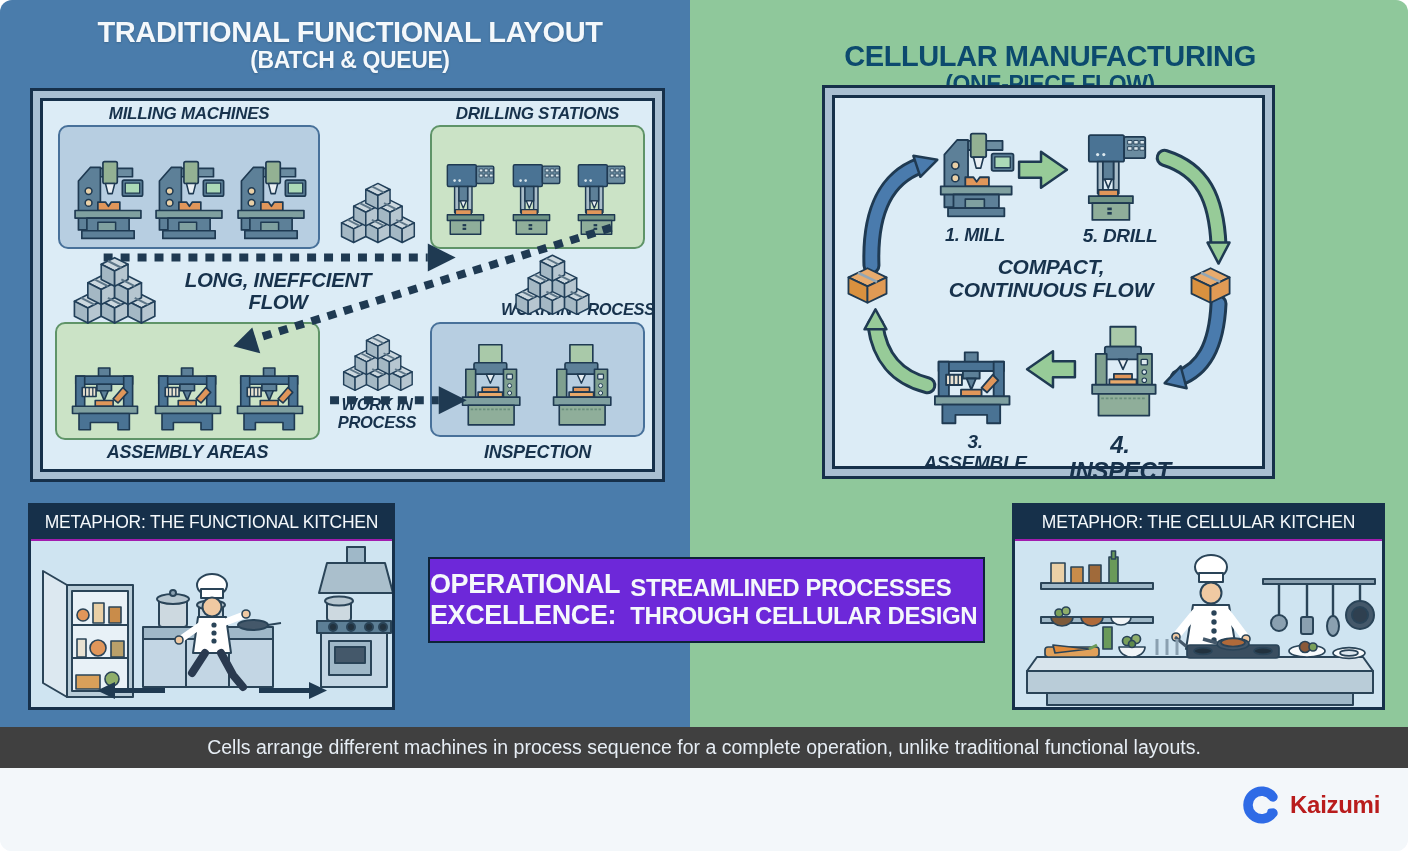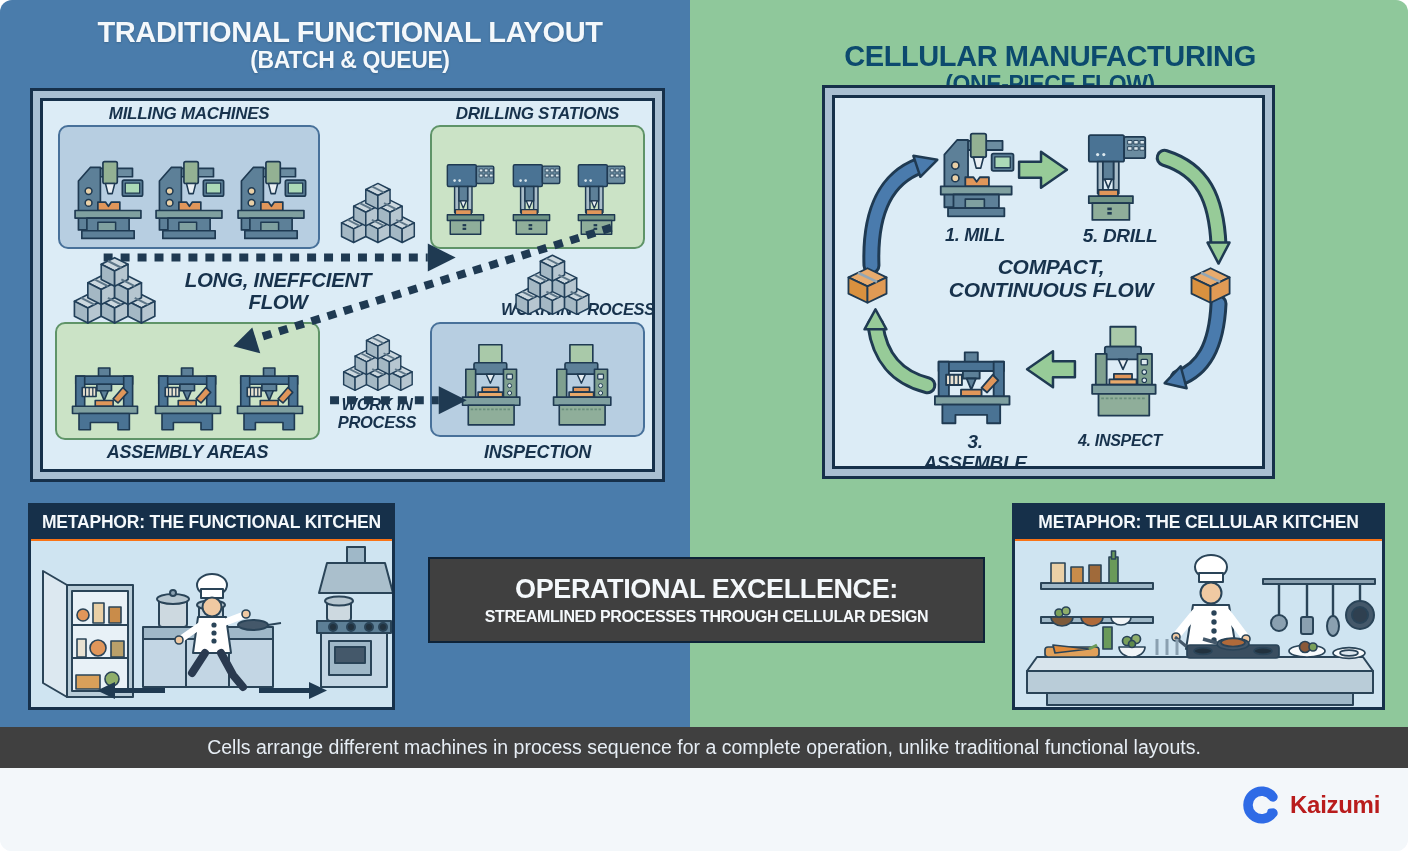--- a/index.html
+++ b/index.html
@@ -27,30 +27,30 @@
 
   .group-box{position:absolute;border-radius:10px;box-sizing:border-box;display:flex;align-items:flex-end;justify-content:space-evenly;padding:6px 4px;}
   .blue-group{background:#b7cee1;border:2.5px solid #48719a;}
   .green-group{background:#cbe3c6;border:2.5px solid #5f9468;}
 
   .mlabel{position:absolute;font-weight:700;color:#17324c;text-align:center;letter-spacing:-0.3px;line-height:1.08;}
   .overlay{position:absolute;left:0;top:0;width:100%;height:100%;pointer-events:none;}
 
   
   .metaphor-card{position:absolute;border:3px solid #16304a;background:#cfe4f1;box-sizing:border-box;}
-  .metaphor-header{height:33px;background:#16304a;color:#f4f8fb;font-weight:700;font-size:17.5px;
-    display:flex;align-items:center;justify-content:center;letter-spacing:-0.2px;border-bottom:2px solid #f97316;}
+  .metaphor-header{height:33px;background:#16304a;color:#f4f8fb;font-weight:400;font-size:17.5px;
+    display:flex;align-items:center;justify-content:center;letter-spacing:-0.2px;border-bottom:2px solid #a21caf;}
   .metaphor-body{position:relative;width:100%;height:calc(100% - 35px);overflow:hidden;}
   .card-left{left:28px;top:503px;width:367px;height:207px;}
   .card-right{left:1012px;top:503px;width:373px;height:207px;}
 
-  .banner{position:absolute;left:428px;top:557px;width:557px;height:86px;background:#404040;border:2px solid #0e2338;
-    box-sizing:border-box;display:flex;flex-direction:column;align-items:center;justify-content:center;color:#f4f8fb;font-weight:700;}
+  .banner{position:absolute;left:428px;top:557px;width:557px;height:86px;background:#6d28d9;border:2px solid #0e2338;
+    box-sizing:border-box;display:flex;flex-direction:row;align-items:center;justify-content:center;color:#f4f8fb;font-weight:700;}
   .banner .b1{font-size:27px;letter-spacing:-0.4px;}
-  .banner .b2{font-size:16px;letter-spacing:-0.4px;margin-top:3px;}
+  .banner .b2{font-size:24px;letter-spacing:-0.4px;margin-top:3px;}
 
   .caption-bar{position:absolute;left:0;top:727px;width:100%;height:41px;background:#404040;
     display:flex;align-items:center;justify-content:center;color:#e6edf4;font-size:19.5px;}
 
   .footer{position:absolute;left:0;top:768px;width:100%;height:83px;background:#f3f7fa;}
   .brand{position:absolute;right:28px;top:18px;display:flex;align-items:center;gap:9px;}
   .brand-name{font-size:24px;font-weight:800;color:#b91c1c;letter-spacing:-0.3px;}
 
   .icon-svg{display:block;}
 </style>
@@ -306,21 +306,21 @@
         <use href="#sym-drill" x="248" y="32" width="72" height="92"></use>
         <use href="#sym-asm" x="92" y="242" width="90" height="86"></use>
         <use href="#sym-insp" x="250" y="224" width="80" height="98"></use>
         <use href="#sym-obox" x="10" y="168" width="44" height="40"></use>
         <use href="#sym-obox" x="354" y="168" width="44" height="40"></use>
       </svg>
 
       <div class="mlabel" style="left:85px;top:128px;width:110px;font-size:18px;">1. MILL</div>
       <div class="mlabel" style="left:230px;top:128px;width:110px;font-size:19px;">5. DRILL</div>
       <div class="mlabel" style="left:85px;top:334px;width:110px;font-size:19px;">3. ASSEMBLE</div>
-      <div class="mlabel" style="left:230px;top:334px;width:110px;font-size:16px;">4. INSPECT</div>
+      <div class="mlabel" style="left:230px;top:334px;width:110px;font-size:24px;">4. INSPECT</div>
 
       <div class="mlabel" style="left:110px;top:158px;width:212px;font-size:21px;">
         <div>COMPACT,</div>
         <div>CONTINUOUS FLOW</div>
       </div>
     </div>
   </div>
 
   <div class="metaphor-card card-left">
     <div class="metaphor-header">METAPHOR: THE FUNCTIONAL KITCHEN</div>

